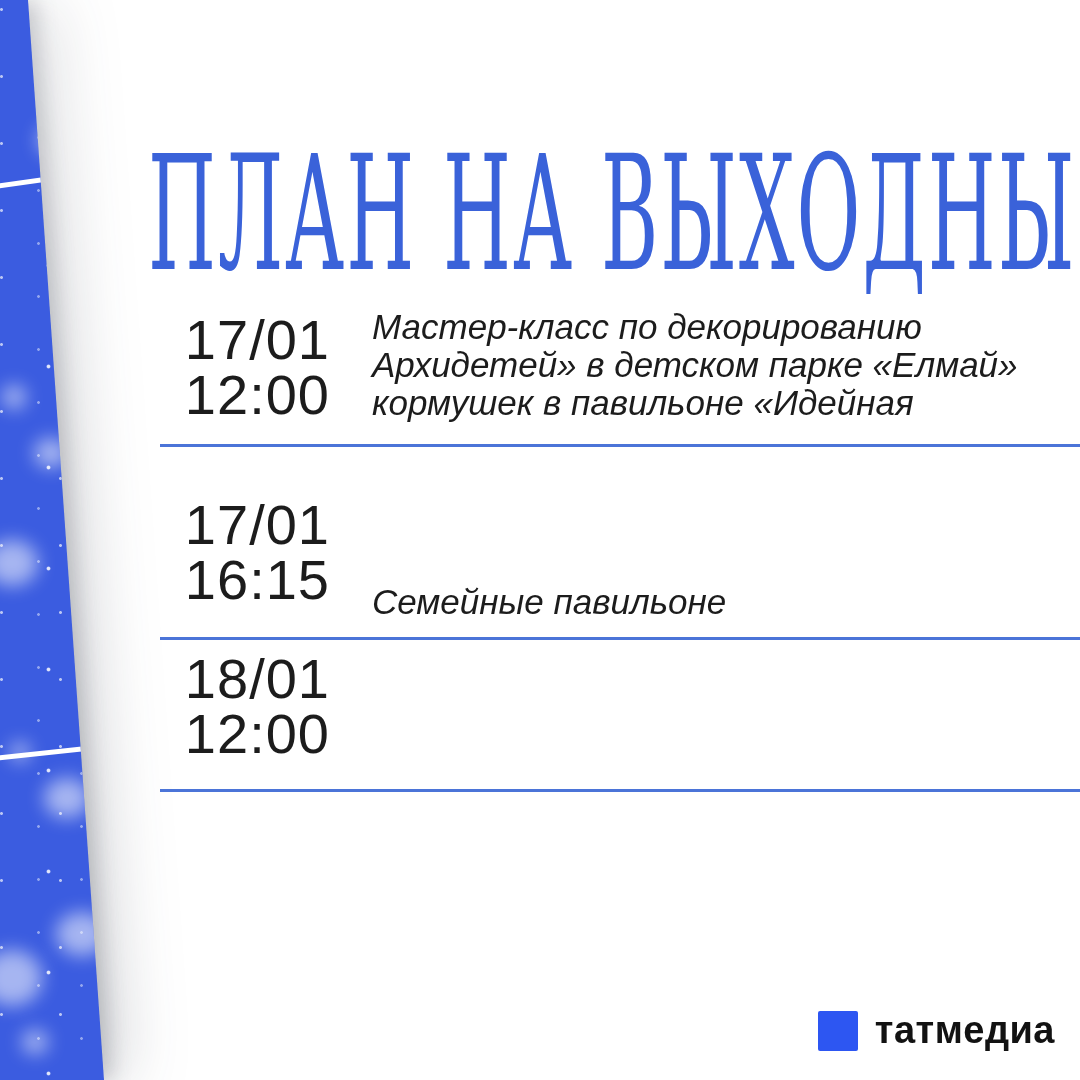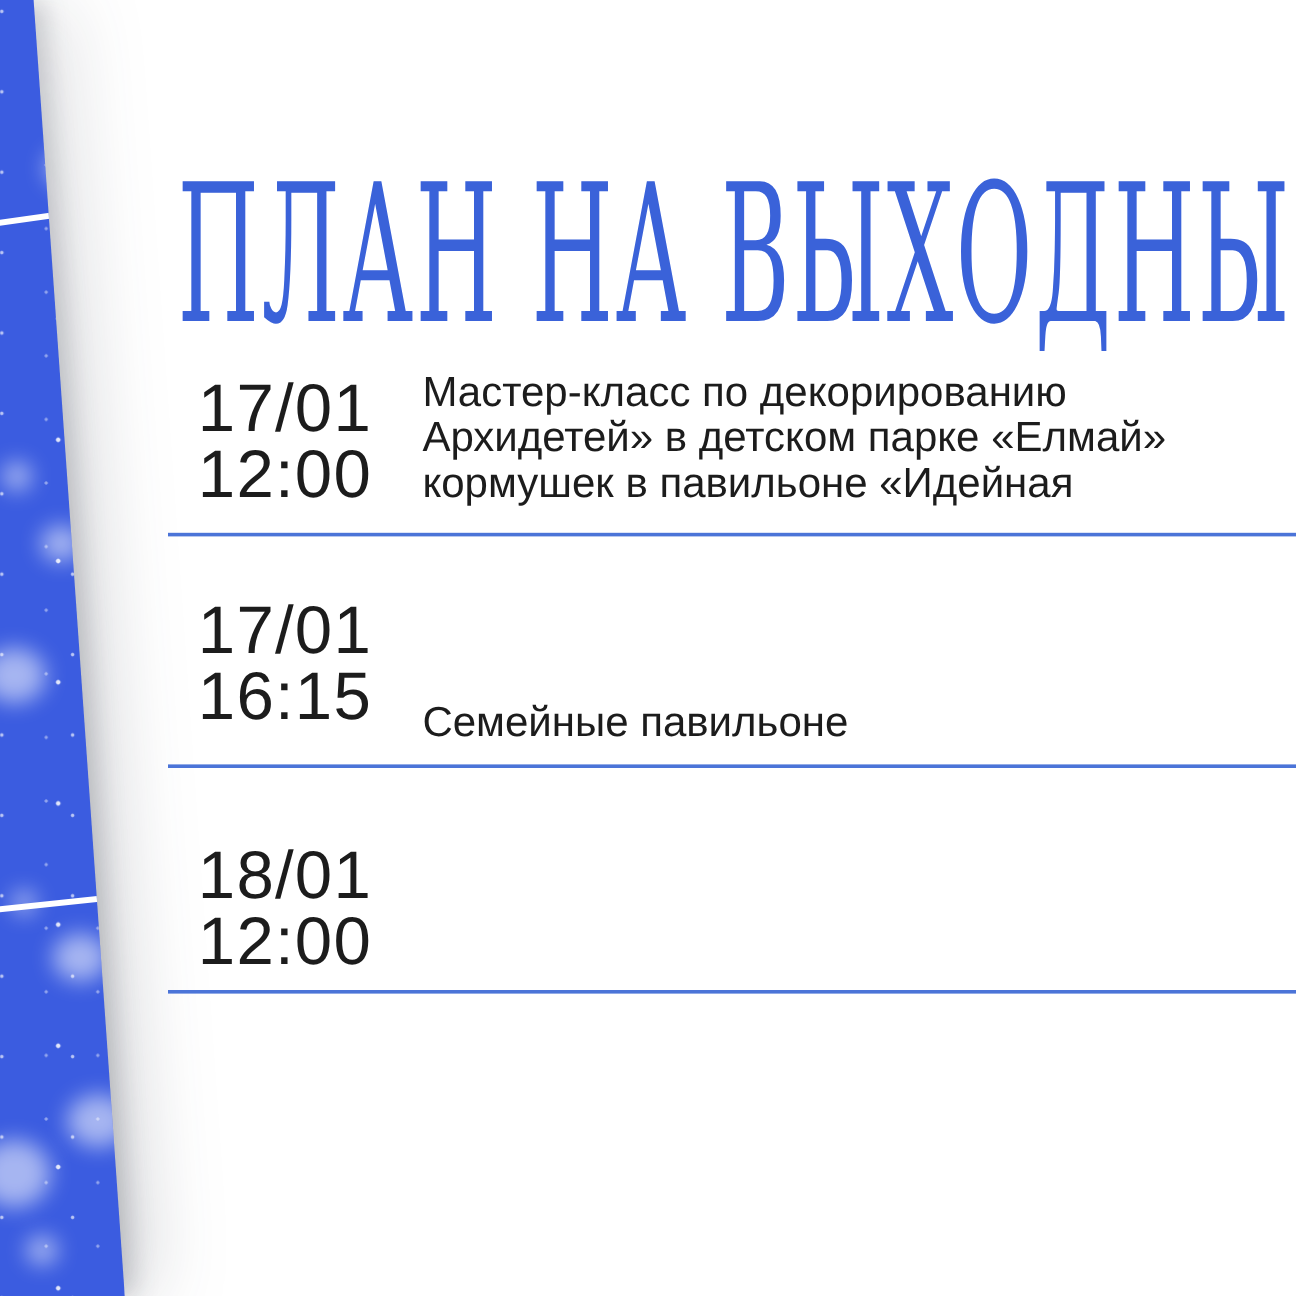--- a/index.html
+++ b/index.html
@@ -46,42 +46,42 @@
     position:absolute;left:148px;top:82px;
     font-family:"DejaVu Serif", serif;
     font-size:78px;font-weight:400;line-height:1;
     letter-spacing:2px;white-space:nowrap;
     color:#3a62d9;
     transform:scale(1,2.05);
     transform-origin:left top;
   }
 
   
-  .schedule{position:absolute;left:140px;right:0;top:300px;}
+  .schedule{position:absolute;left:160px;right:0;top:300px;}
   .event{
     display:flex;align-items:flex-end;
     border-bottom:3px solid #4b74d8;
     box-sizing:border-box;
   }
   .event.e1{height:147px;padding-bottom:22px;}
   .event.e2{height:193px;padding-bottom:16px;}
-  .event.e3{height:188px;}
+  .event.e3{height:152px;padding-bottom:14px;}
   .when{
     width:170px;flex:0 0 170px;
     text-align:right;
     font-size:56px;line-height:55px;font-weight:300;
     color:#1c1c1c;letter-spacing:1px;
   }
   .event.e2 .when,.event.e3 .when{margin-bottom:14px;}
   .desc{
     margin-left:42px;
     font-size:35px;line-height:38px;font-weight:300;
     color:#1c1c1c;
   }
-  .dline{display:block;}
+  .dline{display:block;font-style:italic;}
 
   
   .logo{
     position:absolute;right:25px;bottom:28px;
     display:flex;align-items:center;gap:17px;
   }
   .logo-square{
     width:40px;height:40px;background:#2d56f2;border-radius:2px;
   }
   .logo-text{
@@ -138,14 +138,18 @@
 
     <div class="event e3">
       <div class="when">
         <div>18/01</div>
         <div>12:00</div>
       </div>
     </div>
 
   </div>
 
+  <div class="logo">
+    <div class="logo-square"></div>
+    <div class="logo-text">татмедиа</div>
+  </div>
 
 </div>
 
 </body></html>

